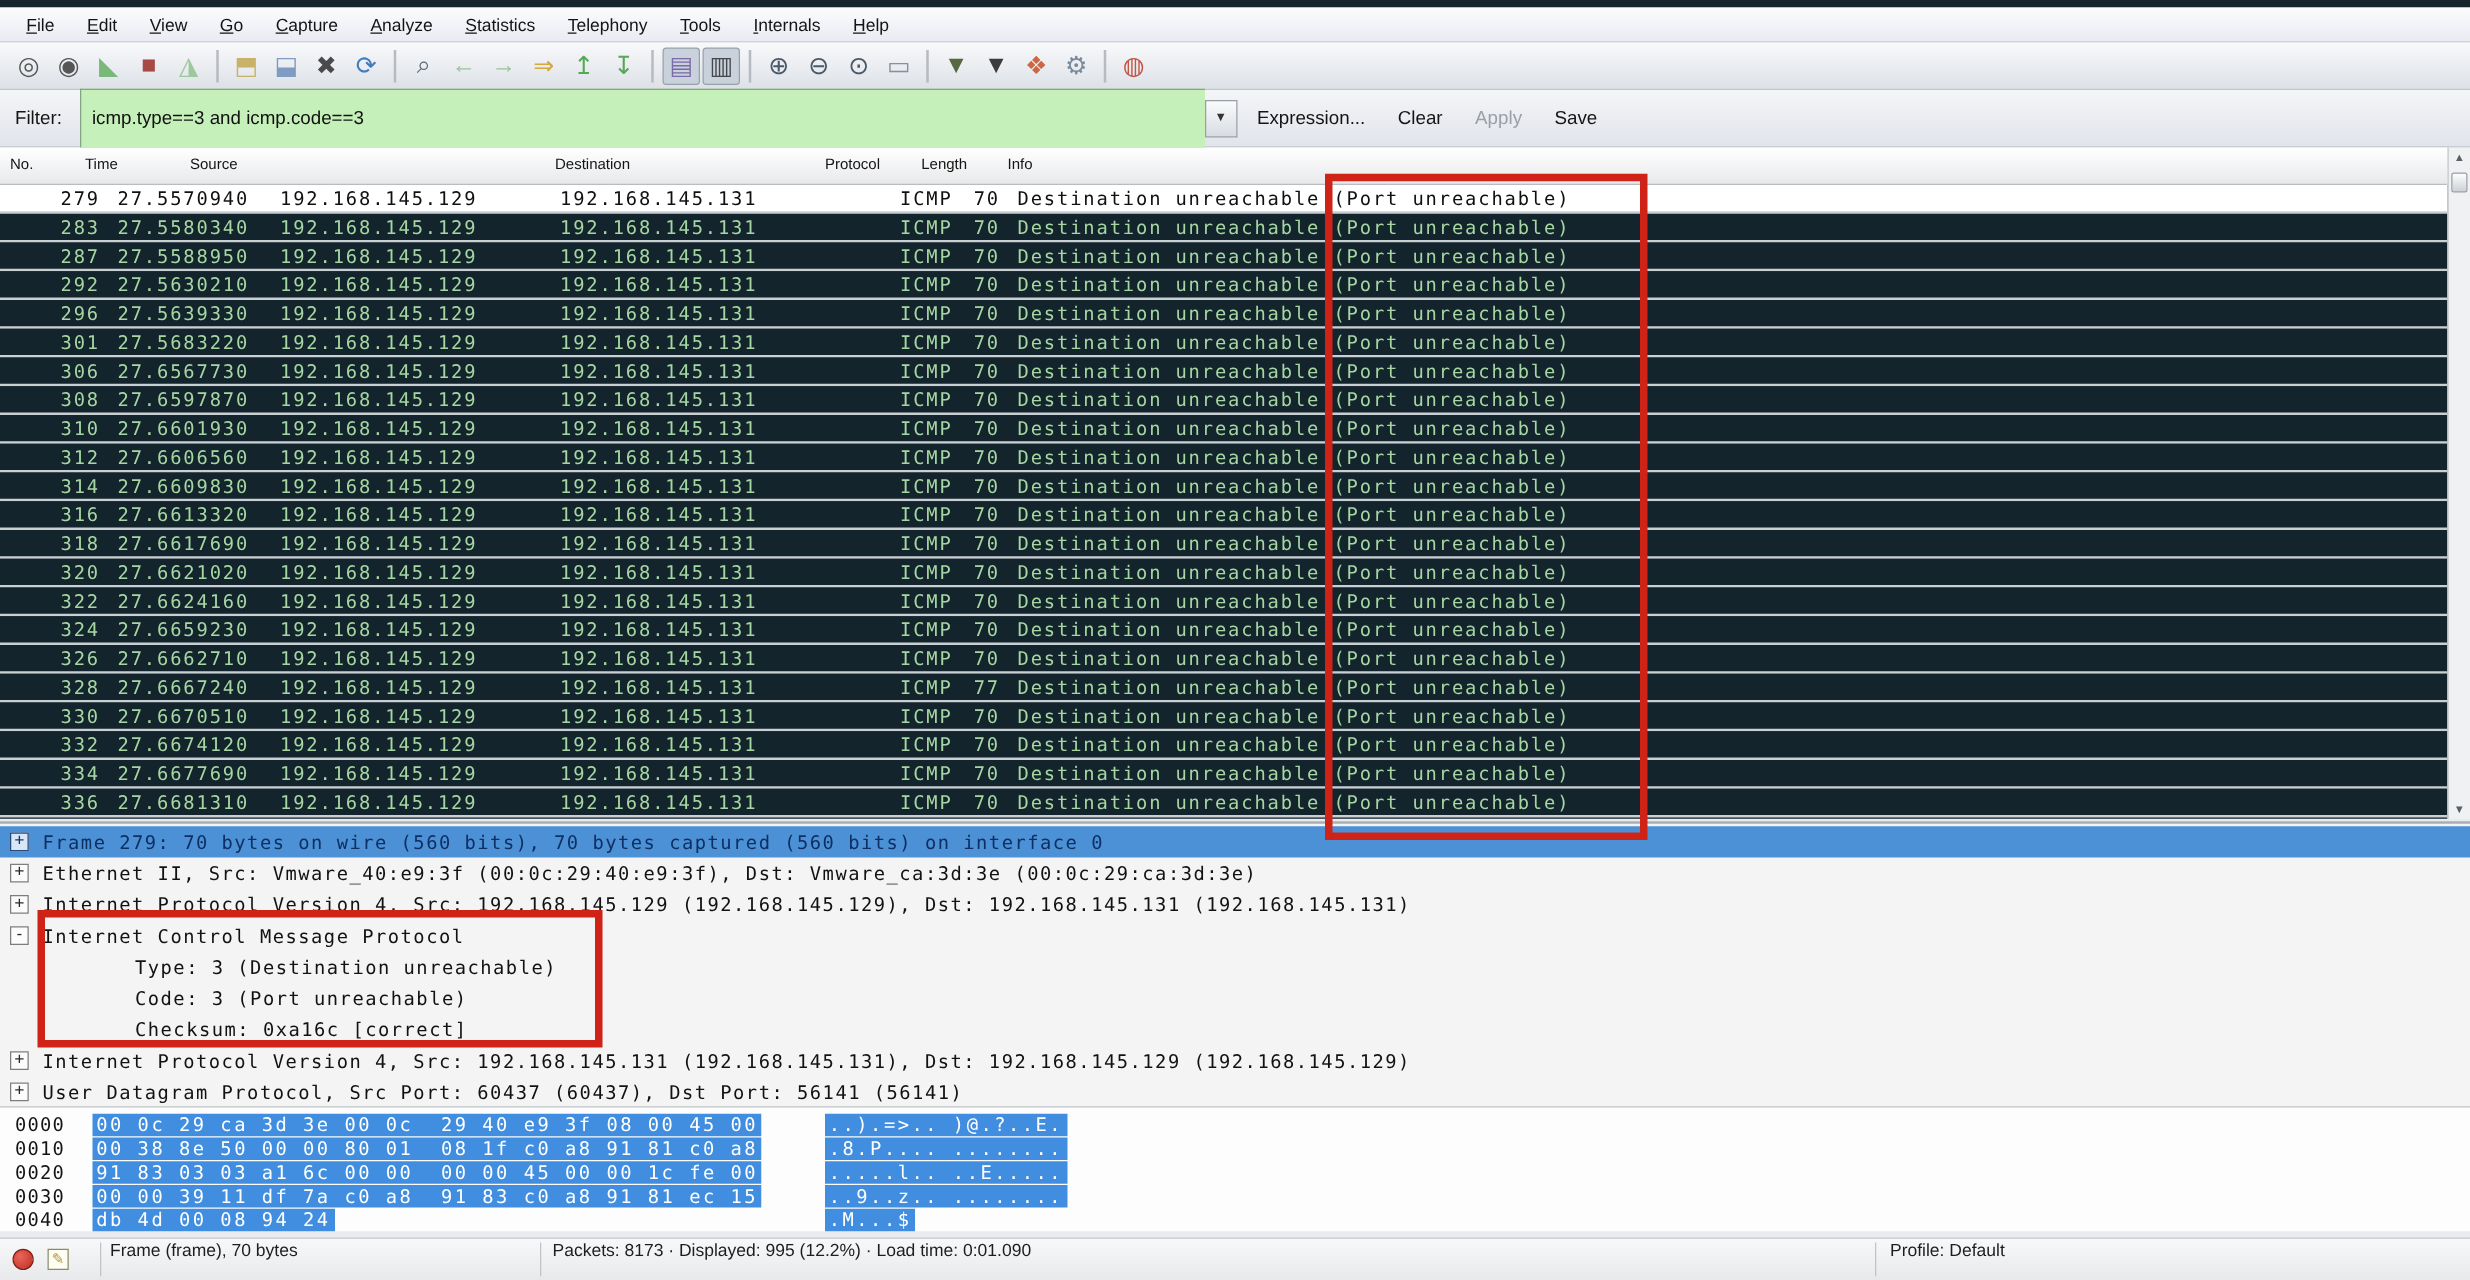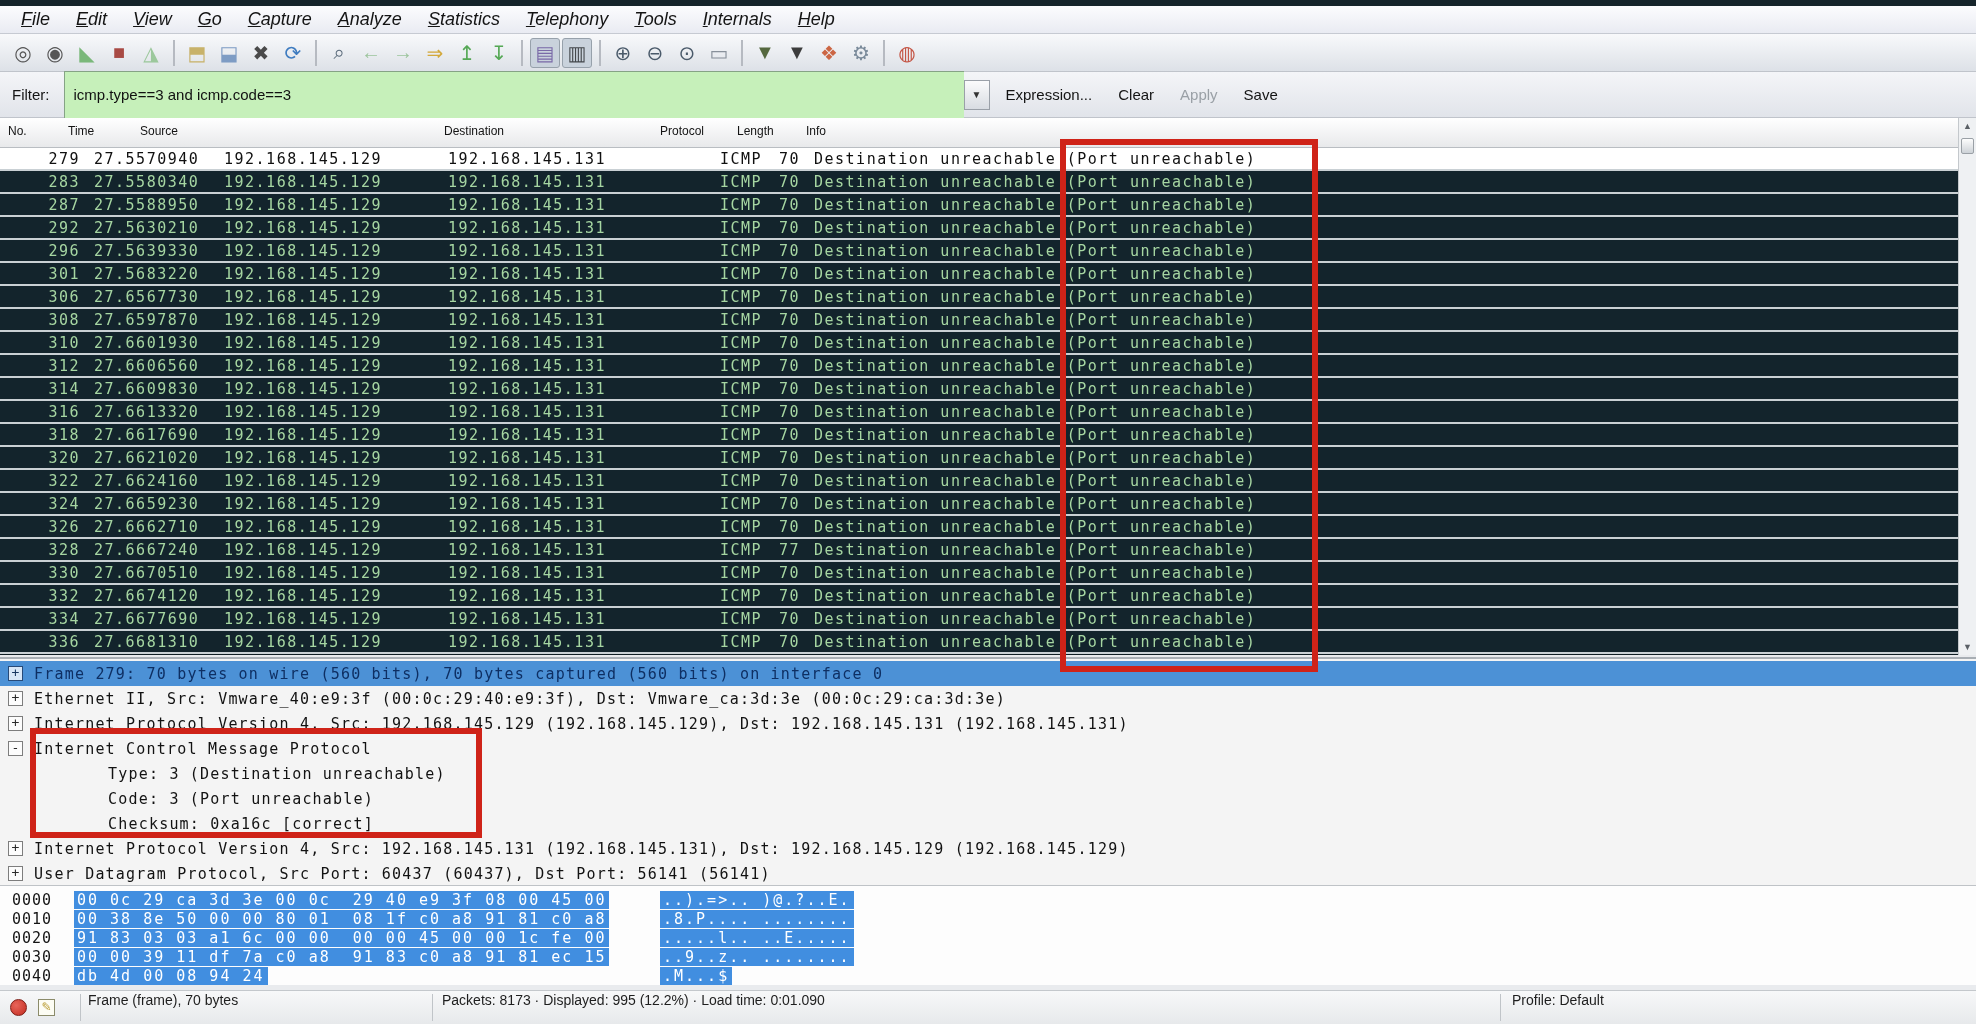--- a/index.html
+++ b/index.html
@@ -5,21 +5,21 @@
   * { box-sizing: border-box; margin: 0; padding: 0; }
   html,body { width:1976px; height:1024px; overflow:hidden; }
   body { position:relative; background:#e9ebee; font-family:"Liberation Sans", sans-serif; }
 
   .topstrip { position:absolute; left:0; top:0; width:100%; height:6px; background:#16242b; }
 
   
   .menubar { position:absolute; left:0; top:6px; width:100%; height:28px;
     background:linear-gradient(#fcfcfe,#e9ebf2); border-bottom:1px solid #c6cad2;
     display:flex; align-items:center; padding-left:8px; }
-  .menu-item { font-size:18px; color:#141414; padding:4px 13px; cursor:default;font-style:italic; }
+  .menu-item { font-size:14px; color:#141414; padding:4px 13px; cursor:default; }
   .menu-item::first-letter { text-decoration:underline; }
 
   
   .toolbar { position:absolute; left:0; top:34px; width:100%; height:38px;
     background:linear-gradient(#f8f9fb,#dde1e7); border-bottom:1px solid #c0c4cb;
     display:flex; align-items:center; padding:0 7px; }
   .tb { width:30px; height:30px; display:flex; align-items:center; justify-content:center;
     font-size:20px; border-radius:3px; margin:0 1px; }
   .tb.toggle { background:#c9d2dc; border:1px solid #97a1ab; }
   .tb.sep { width:2px; height:26px; background:#b6bac1; margin:0 6px; border-radius:0; }
@@ -36,21 +36,21 @@
     border:1px solid #9aa0a8; display:flex; align-items:center; justify-content:center;
     font-size:10px; color:#333; }
   .filter-buttons { display:flex; align-items:center; margin-left:16px; gap:26px; }
   .fbtn { font-size:15px; color:#141414; }
   .fbtn.disabled { color:#9aa0a6; }
 
   
   .plheader { position:absolute; left:0; top:118px; width:1958px; height:30px;
     background:linear-gradient(#ffffff,#e8e9eb); border-bottom:1px solid #b9bdc2; }
   .plheader span { position:absolute; top:6px; font-size:12px; color:#141414; }
-  .h-no{left:8px} .h-time{left:68px} .h-source{left:140px} .h-dest{left:444px}
+  .h-no{left:8px} .h-time{left:68px} .h-source{left:152px} .h-dest{left:444px}
   .h-proto{left:660px} .h-len{left:737px} .h-info{left:806px}
 
   
   .plist { position:absolute; left:0; top:148px; width:1958px; height:507px;
     background:#0f1d23; overflow:hidden; }
   .prow { height:23px; display:grid;
     grid-template-columns:88px 120px 240px 222px 76px 56px 1fr;
     align-items:center; font-family:"DejaVu Sans Mono", monospace; font-size:15px;
     letter-spacing:1.5px; color:#a6d6a2; background:#13242c;
     border-bottom:2px solid #c9d0d4; }

